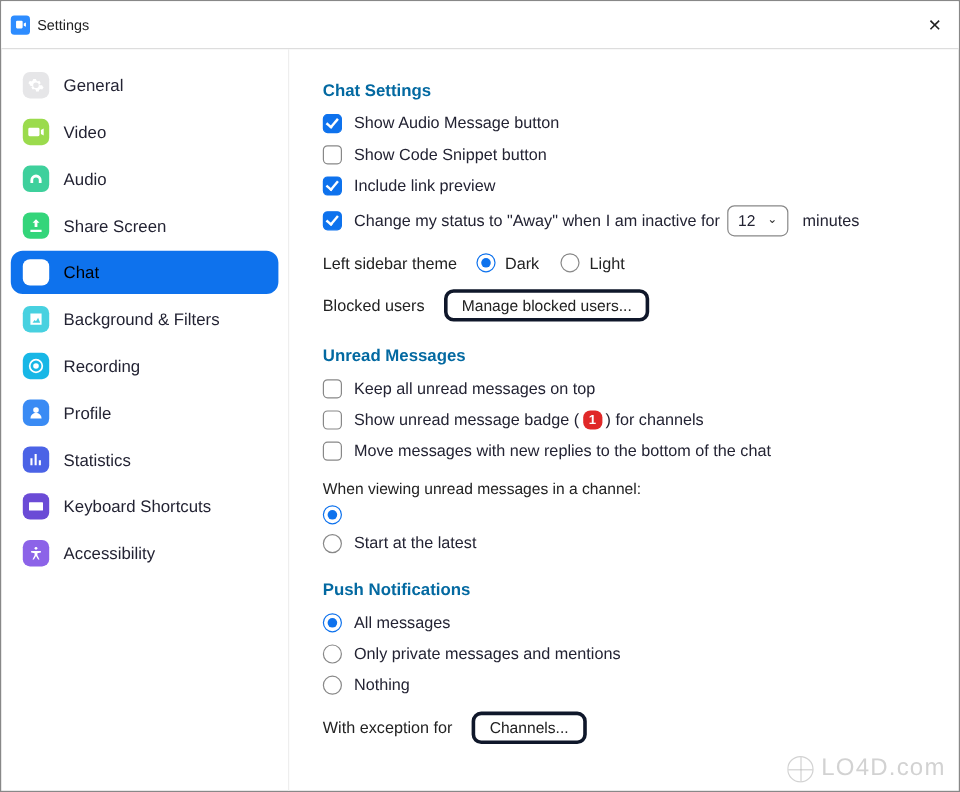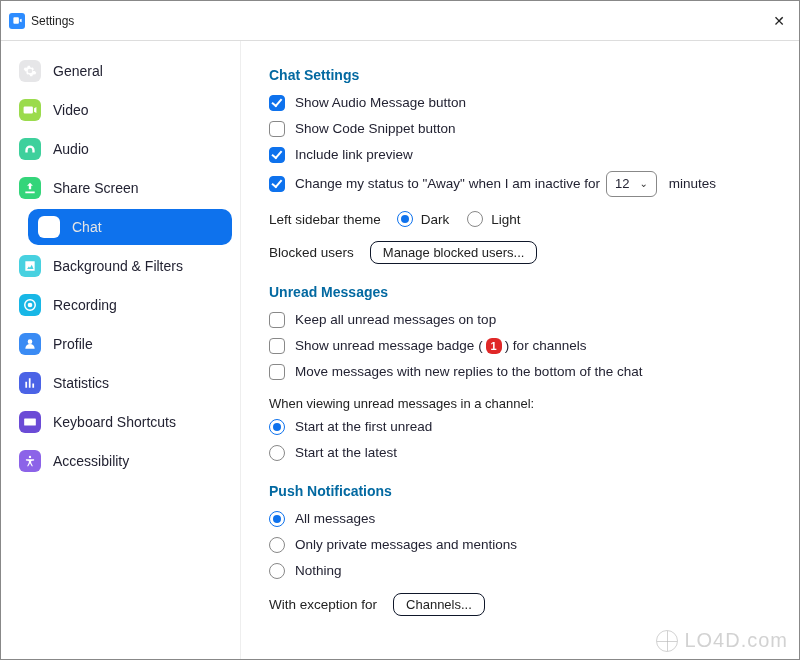--- a/index.html
+++ b/index.html
@@ -55,22 +55,21 @@
 .nav-item .icon-wrap {
   width: 22px; height: 22px;
   border-radius: 6px;
   margin-right: 12px;
   display: flex; align-items: center; justify-content: center;
   flex-shrink: 0;
 }
 .nav-item .icon-wrap svg { width: 14px; height: 14px; fill: #fff; }
 .nav-item.active {
   background: #0E72ED;
-  color: #e5e5e5;
-  margin-left: 19px;
+  color: #000000;
 }
 .content {
   flex: 1;
   padding: 22px 28px 10px 28px;
   overflow-y: auto;
 }
 .section-title {
   font-weight: 700;
   font-size: 14px;
   margin-bottom: 10px;
@@ -136,21 +135,21 @@
   padding: 2px 8px;
   display: inline-flex;
   align-items: center;
   font-size: 13px;
   cursor: pointer;
   background: #fff;
   margin: 0 6px;
 }
 .select-box .chev { margin-left: 10px; font-size: 10px; color: #333; }
 .btn-outline {
-  border: 1px solid #0f172a;
+  border: 3px solid #0f172a;
   border-radius: 8px;
   padding: 3px 12px;
   font-size: 13px;
   cursor: pointer;
   background: #fff;
   display: inline-block;
 }
 .badge-red {
   display: inline-flex;
   align-items: center; justify-content: center;
@@ -362,21 +361,20 @@
 
     <div class="row">
       <span class="checkbox"></span>
       <span class="label">Move messages with new replies to the bottom of the chat</span>
     </div>
 
     <div class="prompt-line">When viewing unread messages in a channel:</div>
 
     <div class="row">
       <span class="radio checked"></span>
-      <span class="label">Start at the first unread</span>
     </div>
     <div class="row">
       <span class="radio"></span>
       <span class="label">Start at the latest</span>
     </div>
 
     <div class="section-title subseq">Push Notifications</div>
 
     <div class="row">
       <span class="radio checked"></span>

